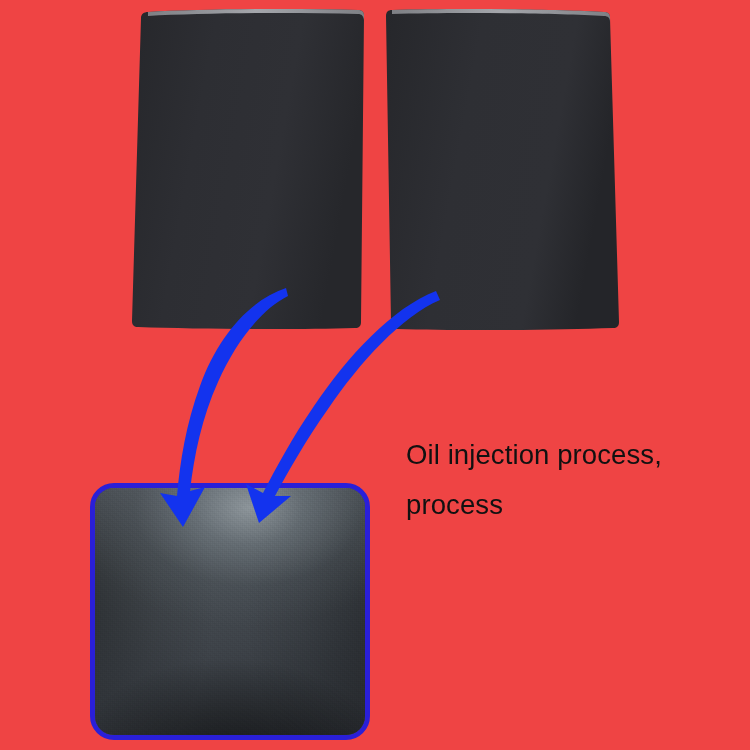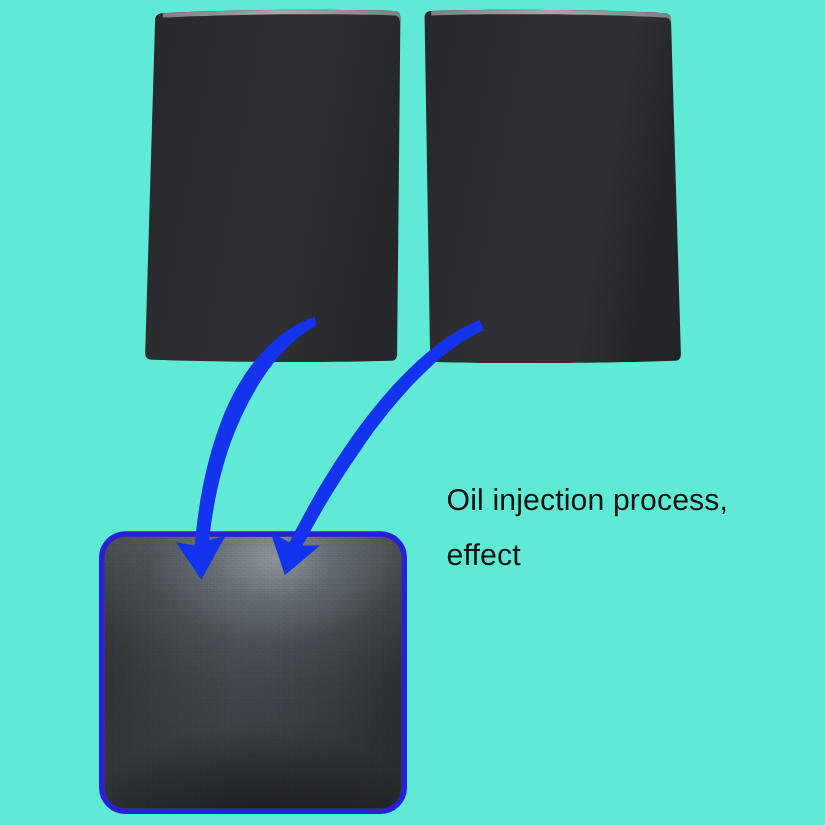--- a/index.html
+++ b/index.html
@@ -4,21 +4,21 @@
 <style>
   html, body {
     margin: 0;
     padding: 0;
     background: #ffffff;
   }
   #scene {
     position: relative;
     width: 750px;
     height: 750px;
-    background: #5eead4;
+    background: #ef4444;
     overflow: hidden;
     font-family: "Liberation Sans", sans-serif;
   }
 
   
   .panel-layer {
     position: absolute;
     left: 0; top: 0;
     width: 750px; height: 750px;
     pointer-events: none;
@@ -176,16 +176,16 @@
                L 259,523
                L 291,496
                L 275,496
                C 289,470 306,440 328,409
                C 360,362 402,316 440,300 Z" fill="#1333EE"></path>
     </g>
   </svg>
 
   <div id="caption">
     <span class="ln">Oil injection process,</span>
-    <span class="ln">effect</span>
+    <span class="ln">process</span>
   </div>
 
 </div>
 
 </body></html>

